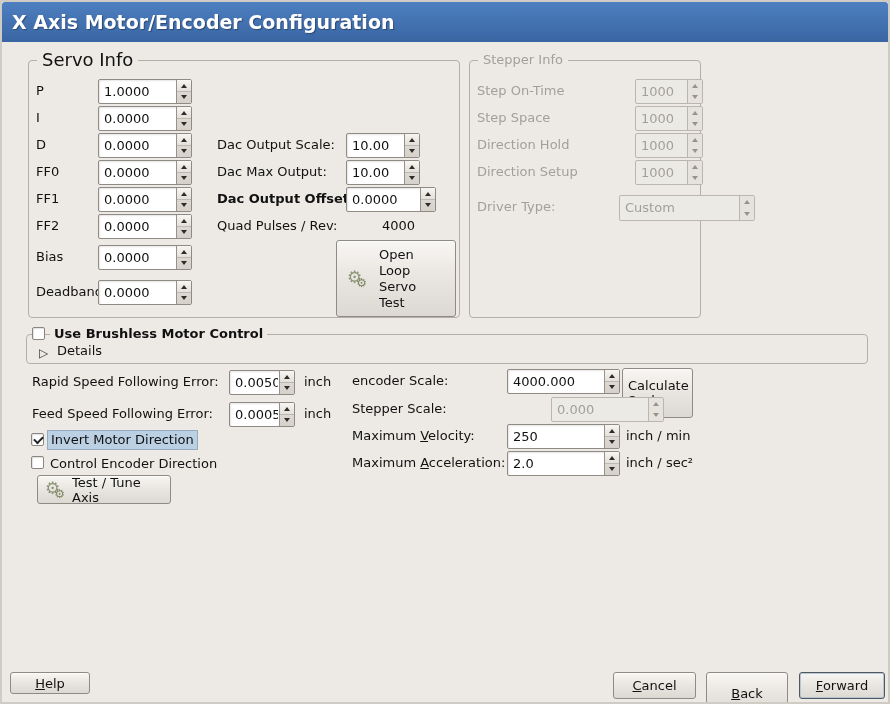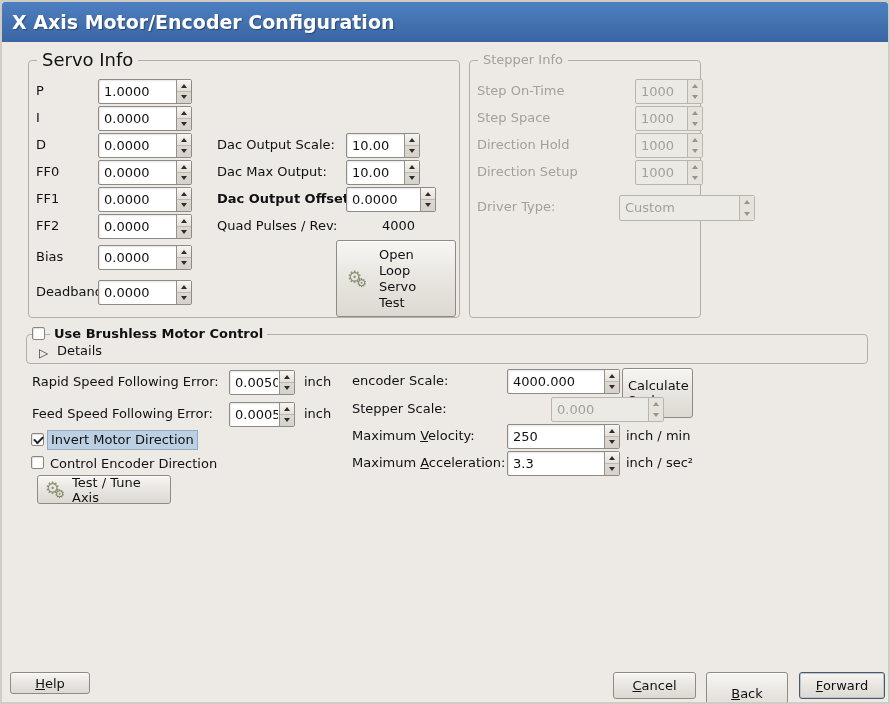--- a/index.html
+++ b/index.html
@@ -263,21 +263,21 @@
 
   <span class="lbl" style="left:350px;top:426px;"><span>Maximum </span><span class="u">V</span><span>elocity:</span></span>
   <div class="spin" style="left:505px;top:422px;width:113px;">
     <span class="val">250</span>
     <span class="btns"></span>
   </div>
   <span class="lbl" style="left:624px;top:426px;">inch / min</span>
 
   <span class="lbl" style="left:350px;top:453px;"><span>Maximum </span><span class="u">A</span><span>cceleration:</span></span>
   <div class="spin" style="left:505px;top:449px;width:113px;">
-    <span class="val">3.3</span>
+    <span class="val">2.0</span>
     <span class="btns"></span>
   </div>
   <span class="lbl" style="left:624px;top:453px;">inch / sec²</span>
 
   <div class="btn" style="left:8px;top:670px;width:80px;height:22px;">
     <span><span></span><span class="u">H</span><span>elp</span></span>
   </div>
   <div class="btn" style="left:611px;top:670px;width:83px;height:27px;">
     <span><span></span><span class="u">C</span><span>ancel</span></span>
   </div>

